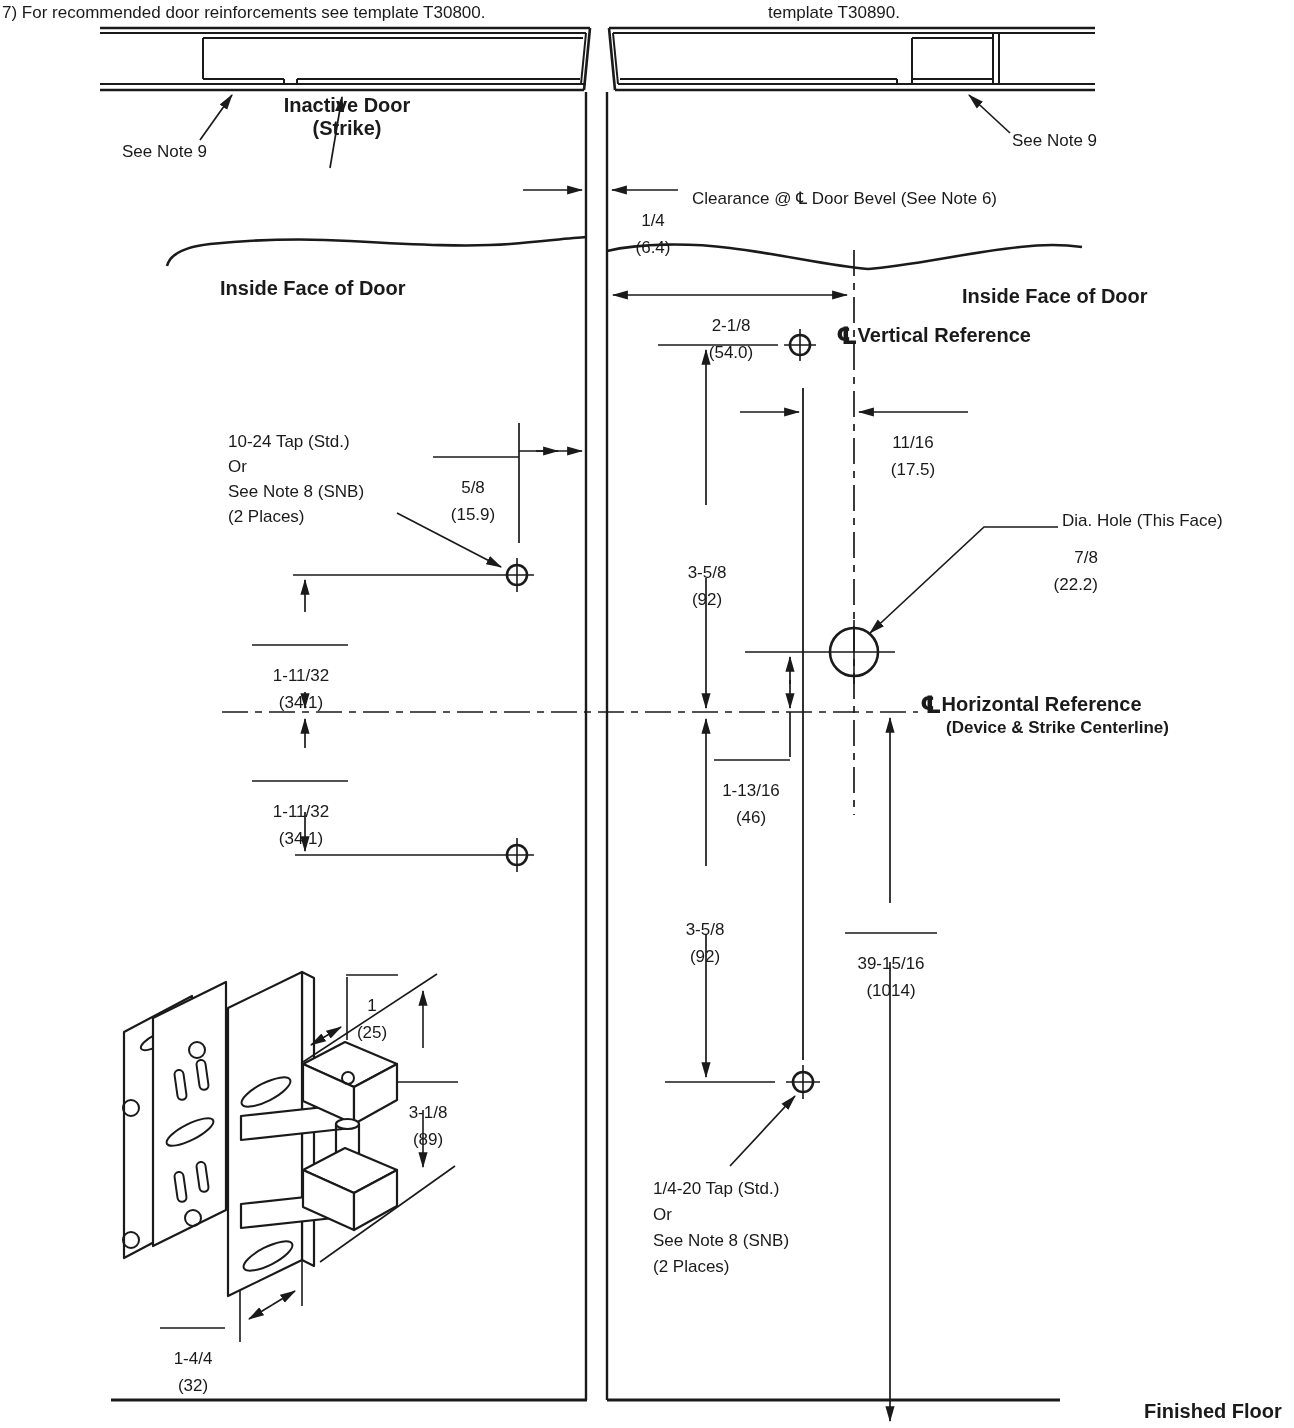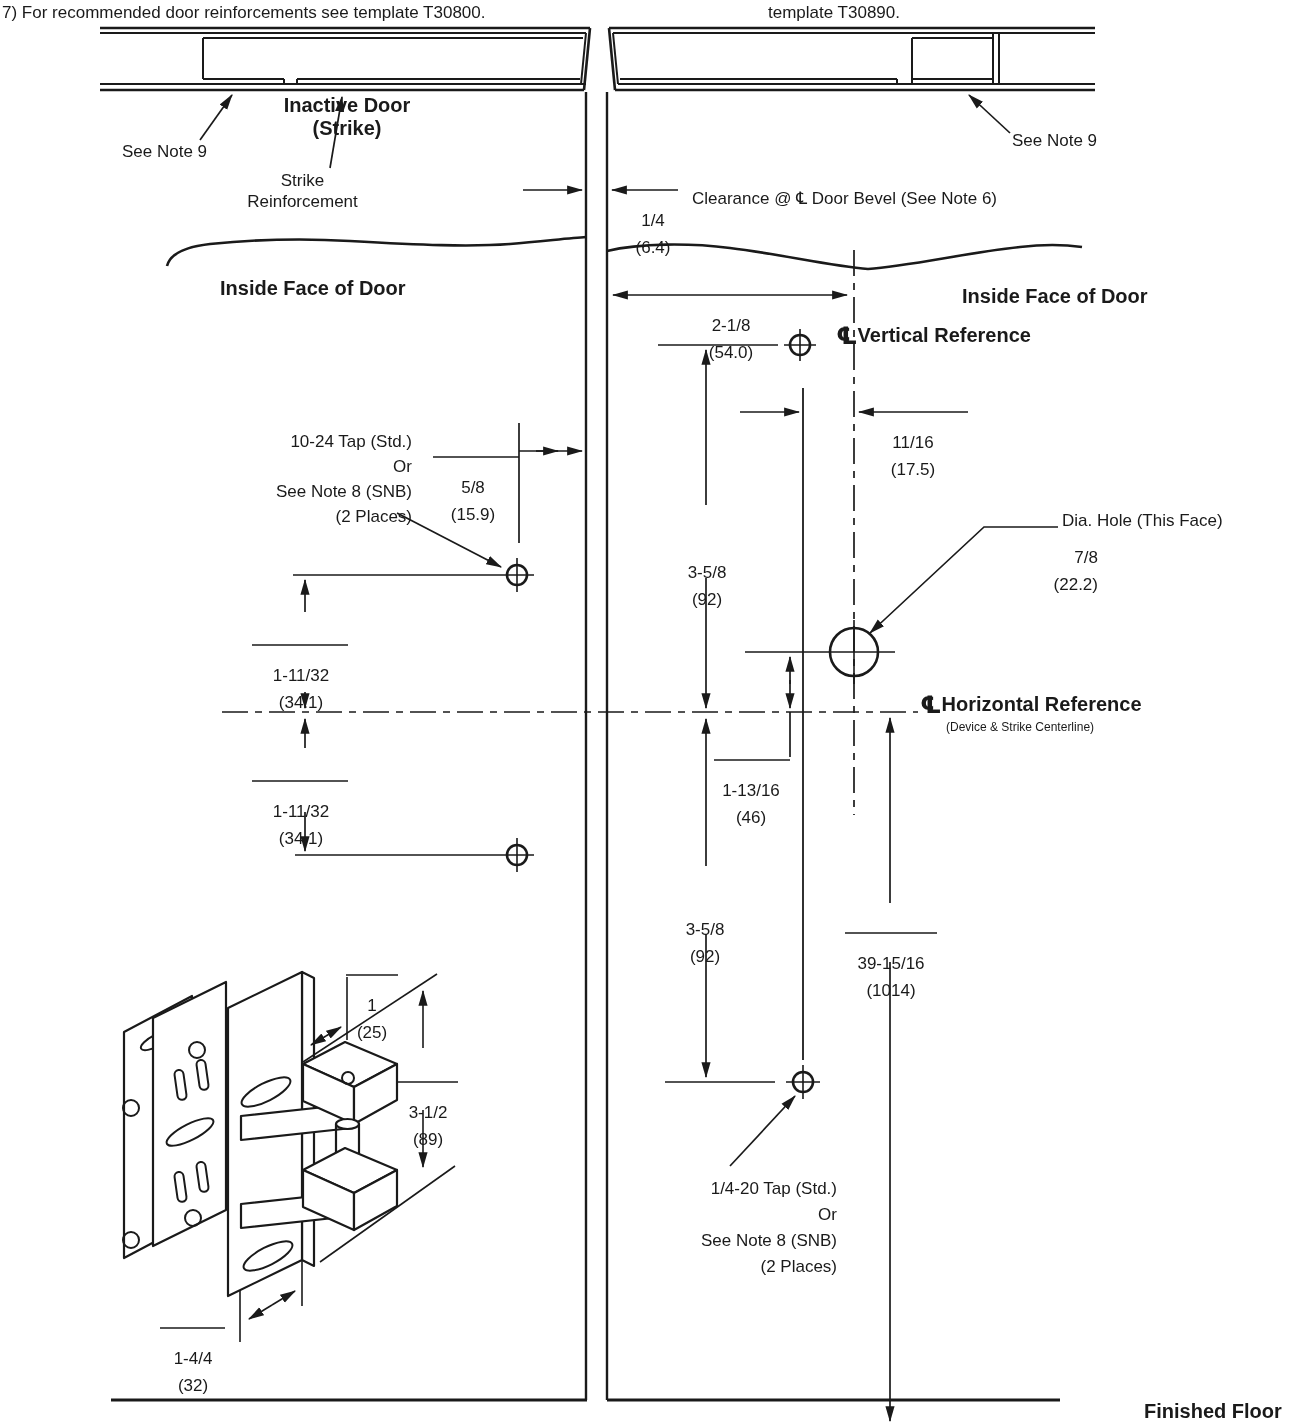--- a/index.html
+++ b/index.html
@@ -7,23 +7,23 @@
     position:relative;width:1294px;height:1428px;background:#ffffff;
     font-family:"Liberation Sans","DejaVu Sans",sans-serif;color:#1a1a1a;overflow:hidden;padding-left:48px;
   }
   .canvas svg{position:absolute;left:0;top:0;}
   .txt{position:absolute;font-size:17px;line-height:21px;white-space:nowrap;}
   .bold{font-weight:bold;font-size:20px;line-height:23px;}
   .center{text-align:center;white-space:normal;}
   .dim{position:absolute;text-align:center;font-size:17px;line-height:20px;}
   .dim .num{display:block;height:20px;margin-top:44px;}
   .dim .den{display:block;margin-top:7px;height:20px;}
-  .callout{position:absolute;text-align:right;font-size:17px;}
+  .callout{position:absolute;text-align:left;font-size:17px;}
   .cl-sym{font-family:"DejaVu Sans",sans-serif;font-size:24px;font-weight:bold;vertical-align:-2px;}
-  .sub-line{font-weight:normal;font-size:12px;line-height:21px;}
+  .sub-line{font-weight:bold;font-size:17px;line-height:21px;}
 </style>
 </head>
 <body>
 
 <div class="canvas">
 
   <svg width="1294" height="1428" viewBox="0 0 1294 1428">
     <defs>
       <marker id="ah" viewBox="0 0 14 8" refX="13" refY="4" markerWidth="16" markerHeight="10" orient="auto-start-reverse" markerUnits="userSpaceOnUse">
         <path d="M0,0 L14,4 L0,8 Z" fill="#1a1a1a"></path>
@@ -212,24 +212,20 @@
       <path d="M160,1328 H225"></path>
     </g>
   </svg>
 
   <div class="txt" style="left:2px;top:2px;">7)  For recommended door reinforcements see template T30800.</div>
   <div class="txt" style="left:768px;top:2px;">template T30890.</div>
 
   <div class="txt" style="left:122px;top:141px;">See Note 9</div>
   <div class="txt" style="left:1012px;top:130px;">See Note 9</div>
 
-  <div class="txt center" style="left:210px;top:170px;width:185px;">
-    <span>Strike</span><br>
-    <span>Reinforcement</span>
-  </div>
 
   <div class="txt bold center" style="left:258px;top:94px;width:178px;">
     <span>Inactive Door</span><br>
     <span>(Strike)</span>
   </div>
 
 
   <div class="txt" style="left:692px;top:188px;">Clearance @ ℄ Door Bevel (See Note 6)</div>
 
   <div class="txt bold" style="left:220px;top:277px;">Inside Face of Door</div>
@@ -303,21 +299,21 @@
   </div>
   <div class="dim" style="left:848px;top:910px;width:86px;">
     <span class="num">39-15/16</span>
     <span class="den">(1014)</span>
   </div>
   <div class="dim" style="left:346px;top:952px;width:52px;">
     <span class="num">1</span>
     <span class="den">(25)</span>
   </div>
   <div class="dim" style="left:398px;top:1059px;width:60px;">
-    <span class="num">3-1/2</span>
+    <span class="num">3-1/8</span>
     <span class="den">(89)</span>
   </div>
   <div class="dim" style="left:160px;top:1305px;width:66px;">
     <span class="num">1-4/4</span>
     <span class="den">(32)</span>
   </div>
 
 </div>
 
 </body></html>

